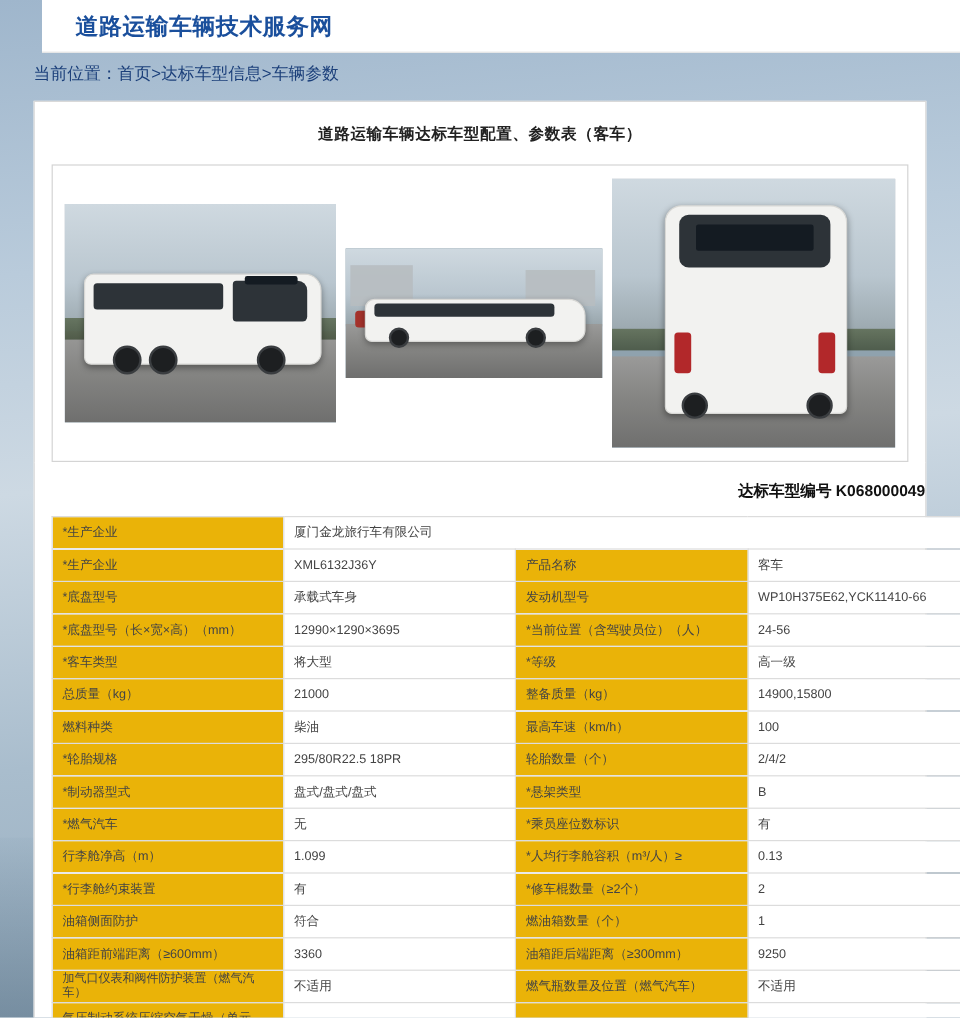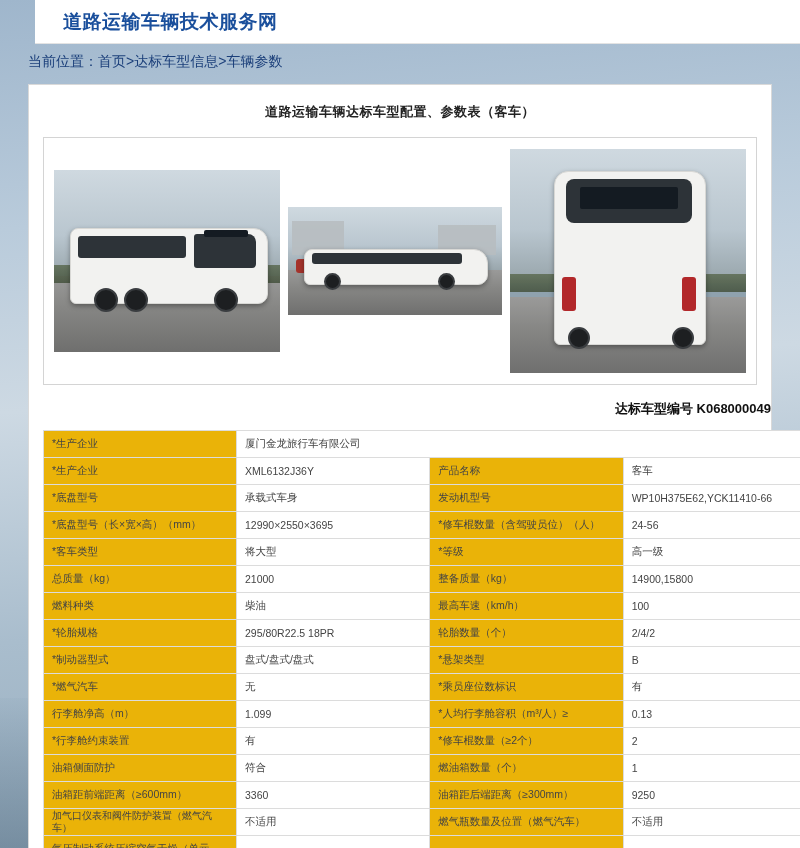--- a/index.html
+++ b/index.html
@@ -274,22 +274,22 @@
         <td class="val">客车</td>
       </tr>
       <tr>
         <td class="lbl">*底盘型号</td>
         <td class="val">承载式车身</td>
         <td class="lbl">发动机型号</td>
         <td class="val">WP10H375E62,YCK11410-66</td>
       </tr>
       <tr>
         <td class="lbl">*底盘型号（长×宽×高）（mm）</td>
-        <td class="val">12990×2550×3695</td>
-        <td class="lbl">*修车棍数量（含驾驶员位）（人）</td>
+        <td class="val">12990×1290×3695</td>
+        <td class="lbl">*当前位置（含驾驶员位）（人）</td>
         <td class="val">24-56</td>
       </tr>
       <tr>
         <td class="lbl">*客车类型</td>
         <td class="val">将大型</td>
         <td class="lbl">*等级</td>
         <td class="val">高一级</td>
       </tr>
       <tr>
         <td class="lbl">总质量（kg）</td>

